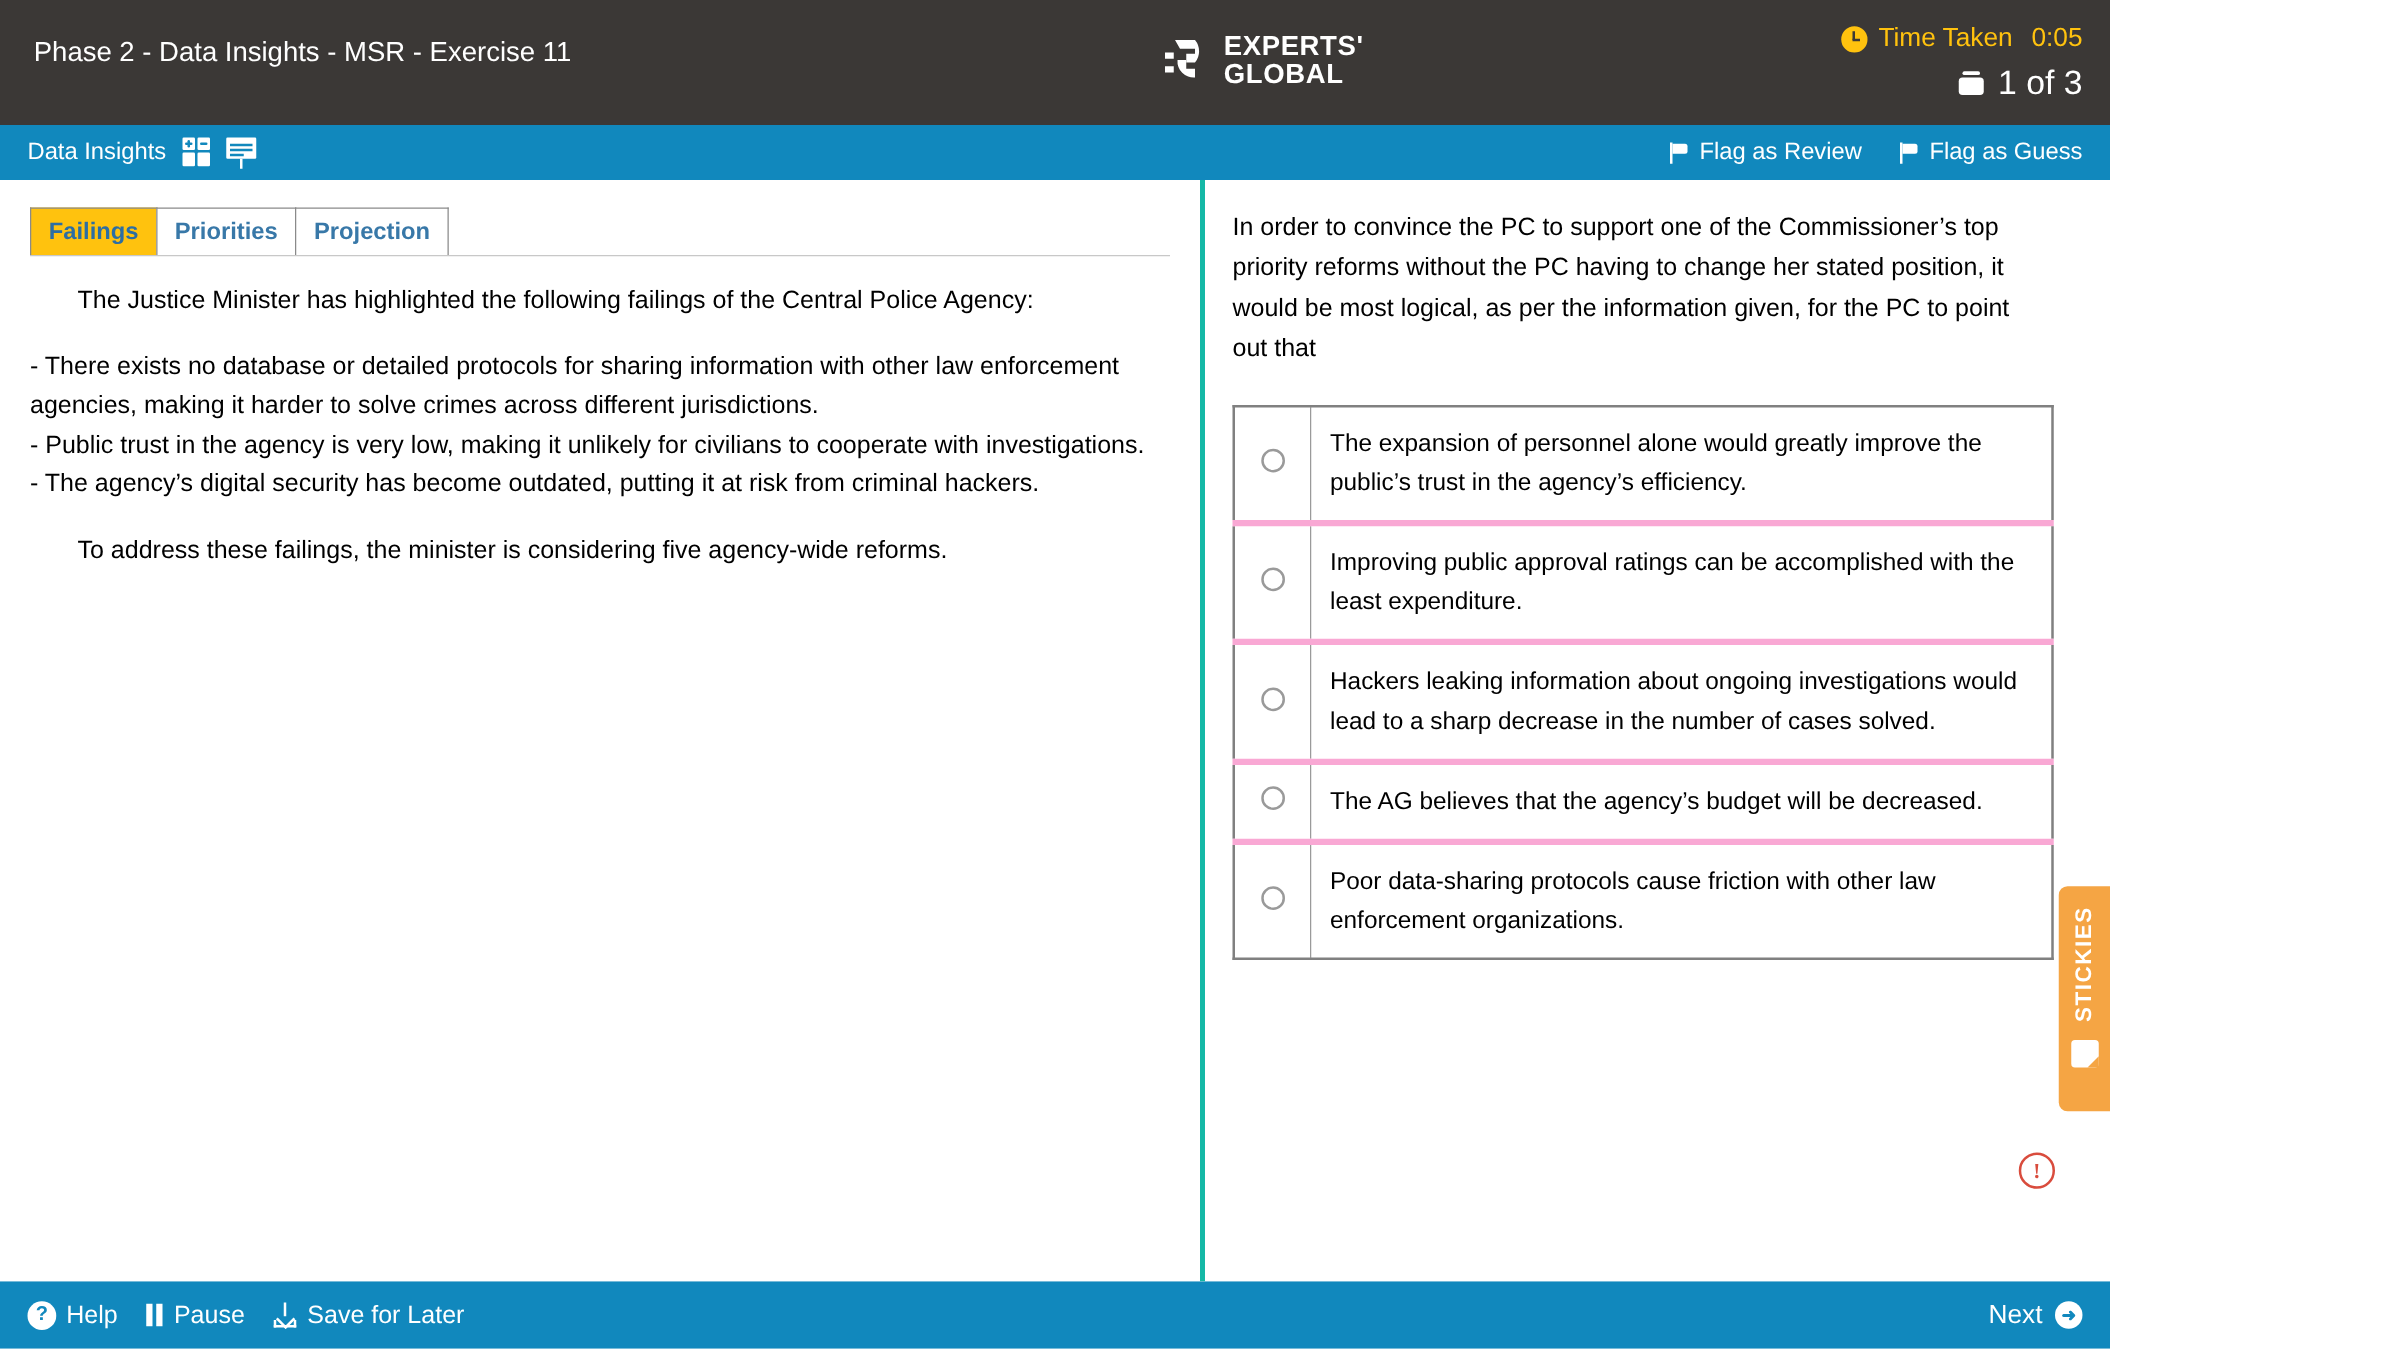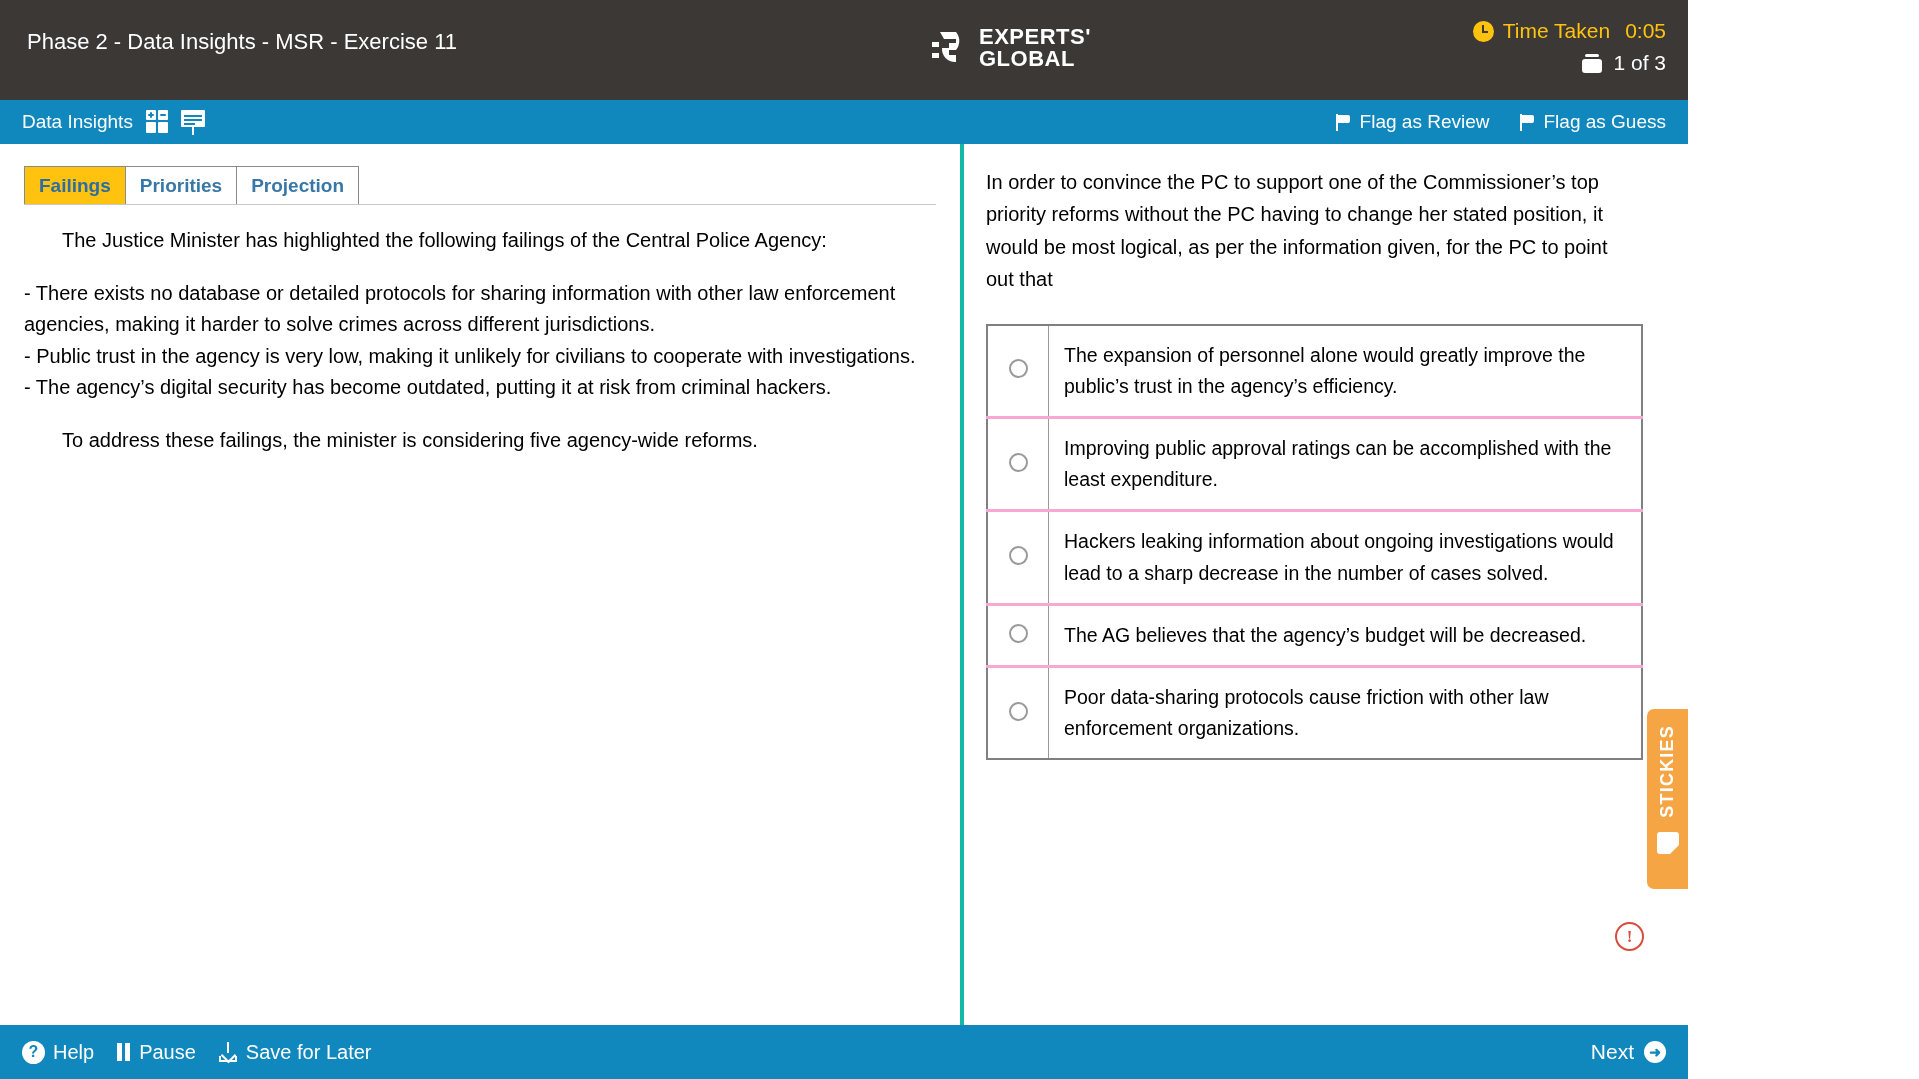--- a/index.html
+++ b/index.html
@@ -103,21 +103,21 @@
   .timer-value { color: #ffc20e; margin-left: 6px; }
 
   .counter-wrap {
     position: absolute;
     right: 22px;
     top: 51px;
     display: flex;
     align-items: center;
     gap: 10px;
     color: #ffffff;
-    font-size: 21px;
+    font-size: 27px;
   }
   .inkwell-icon {
     width: 22px;
     height: 19px;
     position: relative;
     display: inline-block;
   }
   .inkwell-icon .lid {
     position: absolute;
     left: 4px;
@@ -309,21 +309,21 @@
     padding-right: 16px;
   }
 
   
   .options {
     border: 2px solid #808080;
     border-collapse: collapse;
     width: 100%;
     table-layout: fixed;
   }
-  .options tr { border-bottom: 3px solid #f9a8d4; }
+  .options tr { border-bottom: 5px solid #f9a8d4; }
   .options tr:last-child { border-bottom: none; }
   .opt-radio-cell {
     width: 60px;
     border-right: 1px solid #9a9a9a;
     text-align: center;
     vertical-align: middle;
     padding: 0;
   }
   .radio {
     width: 15px;

